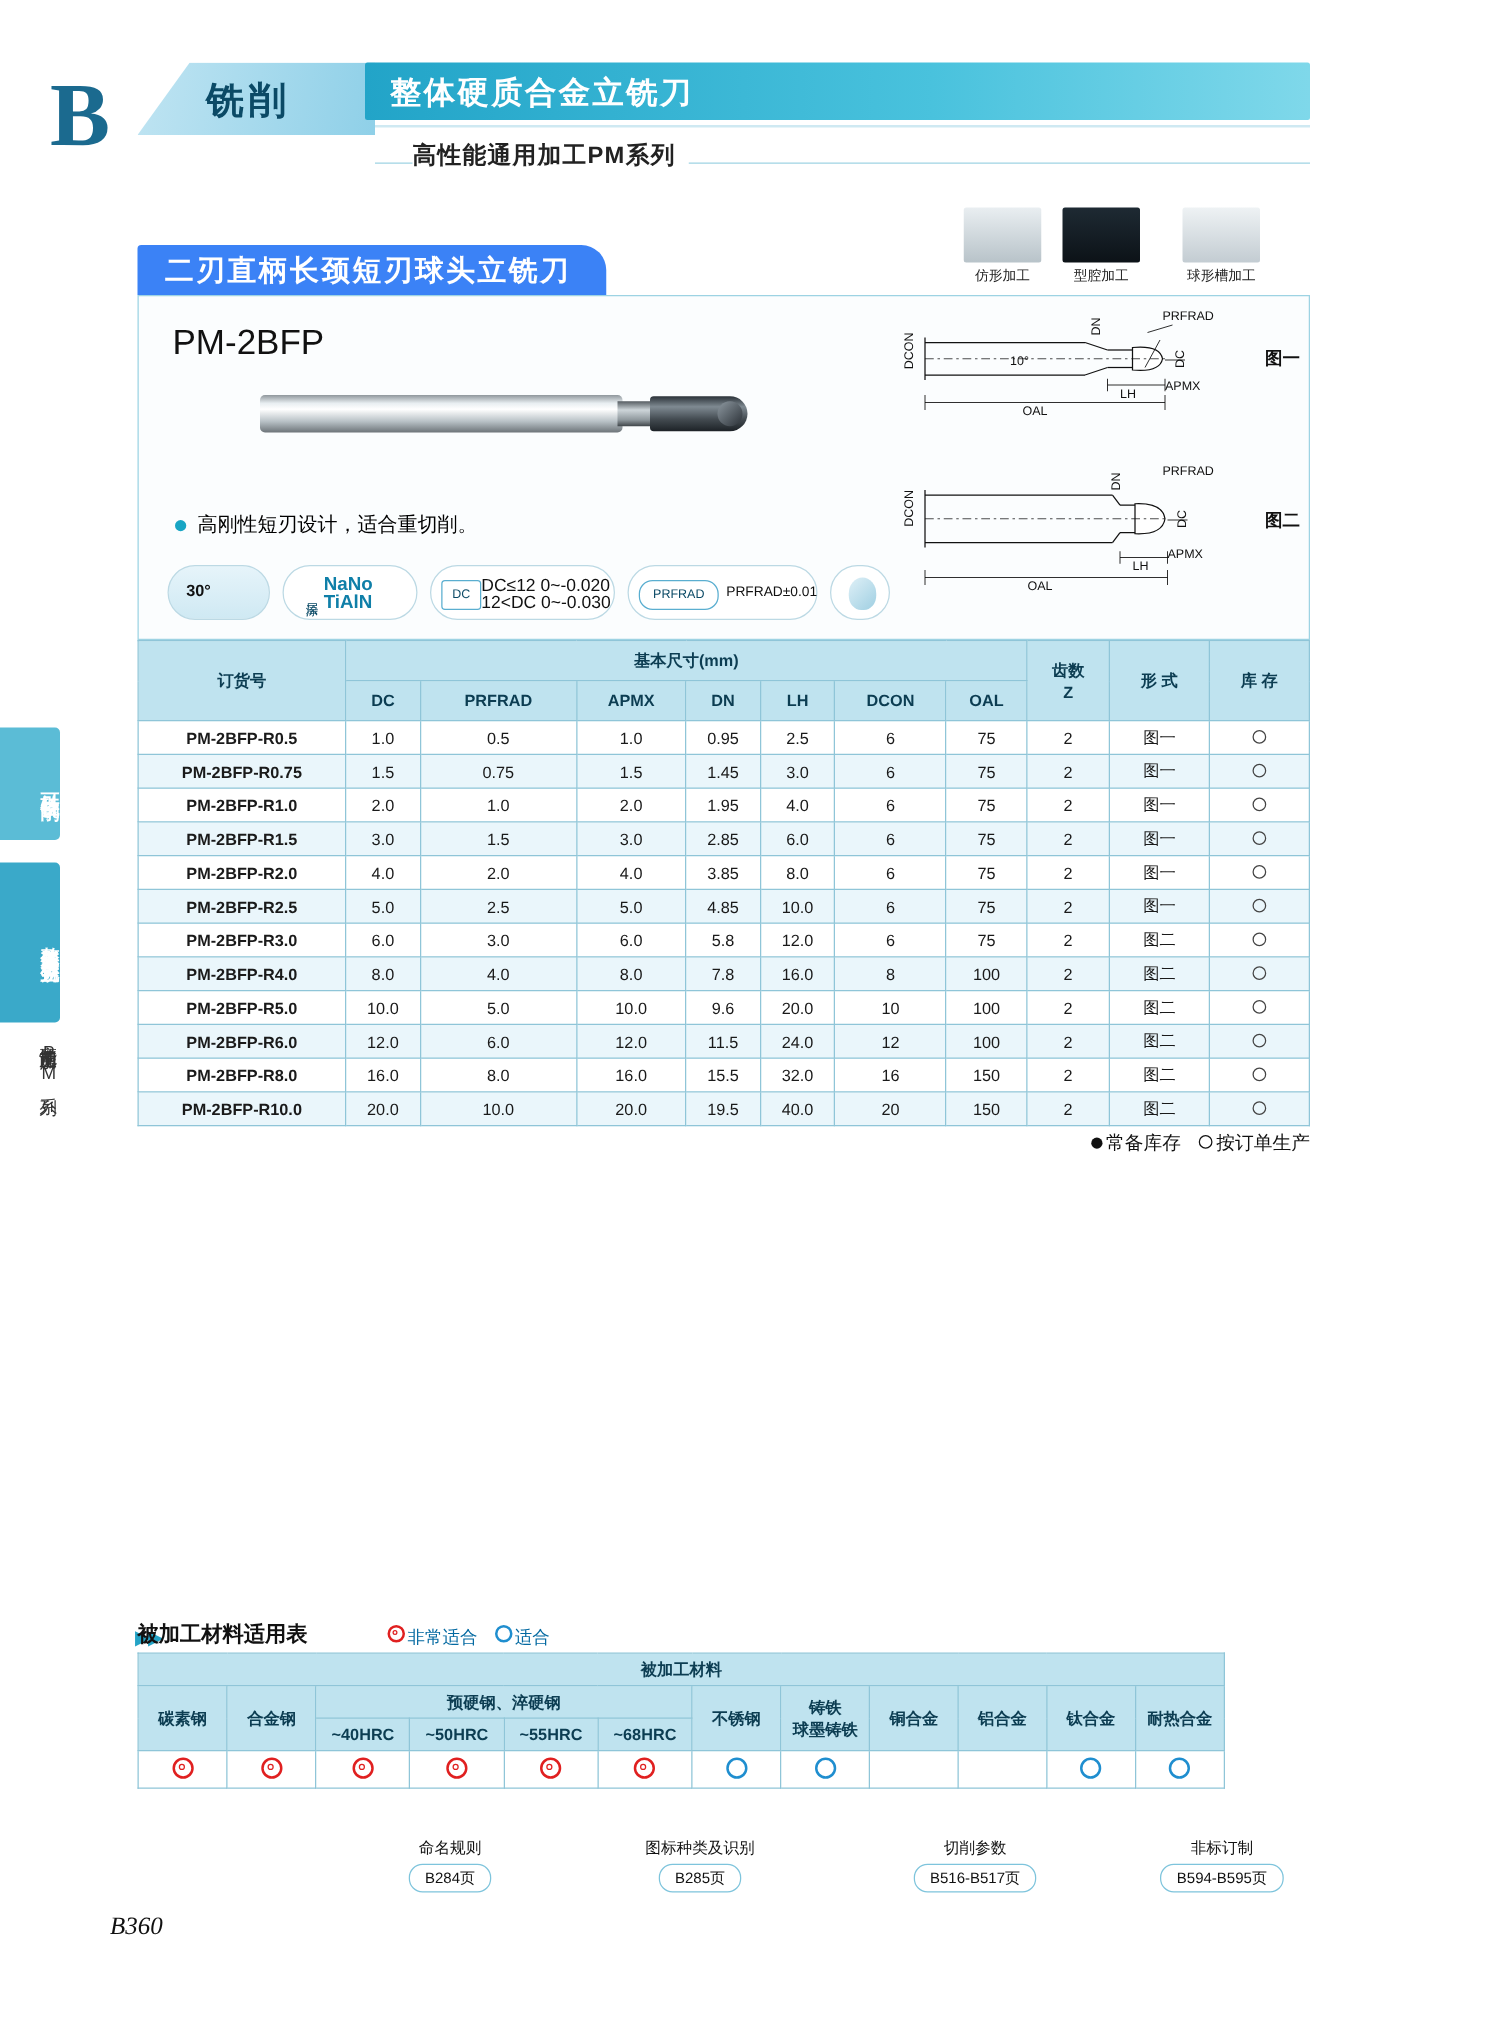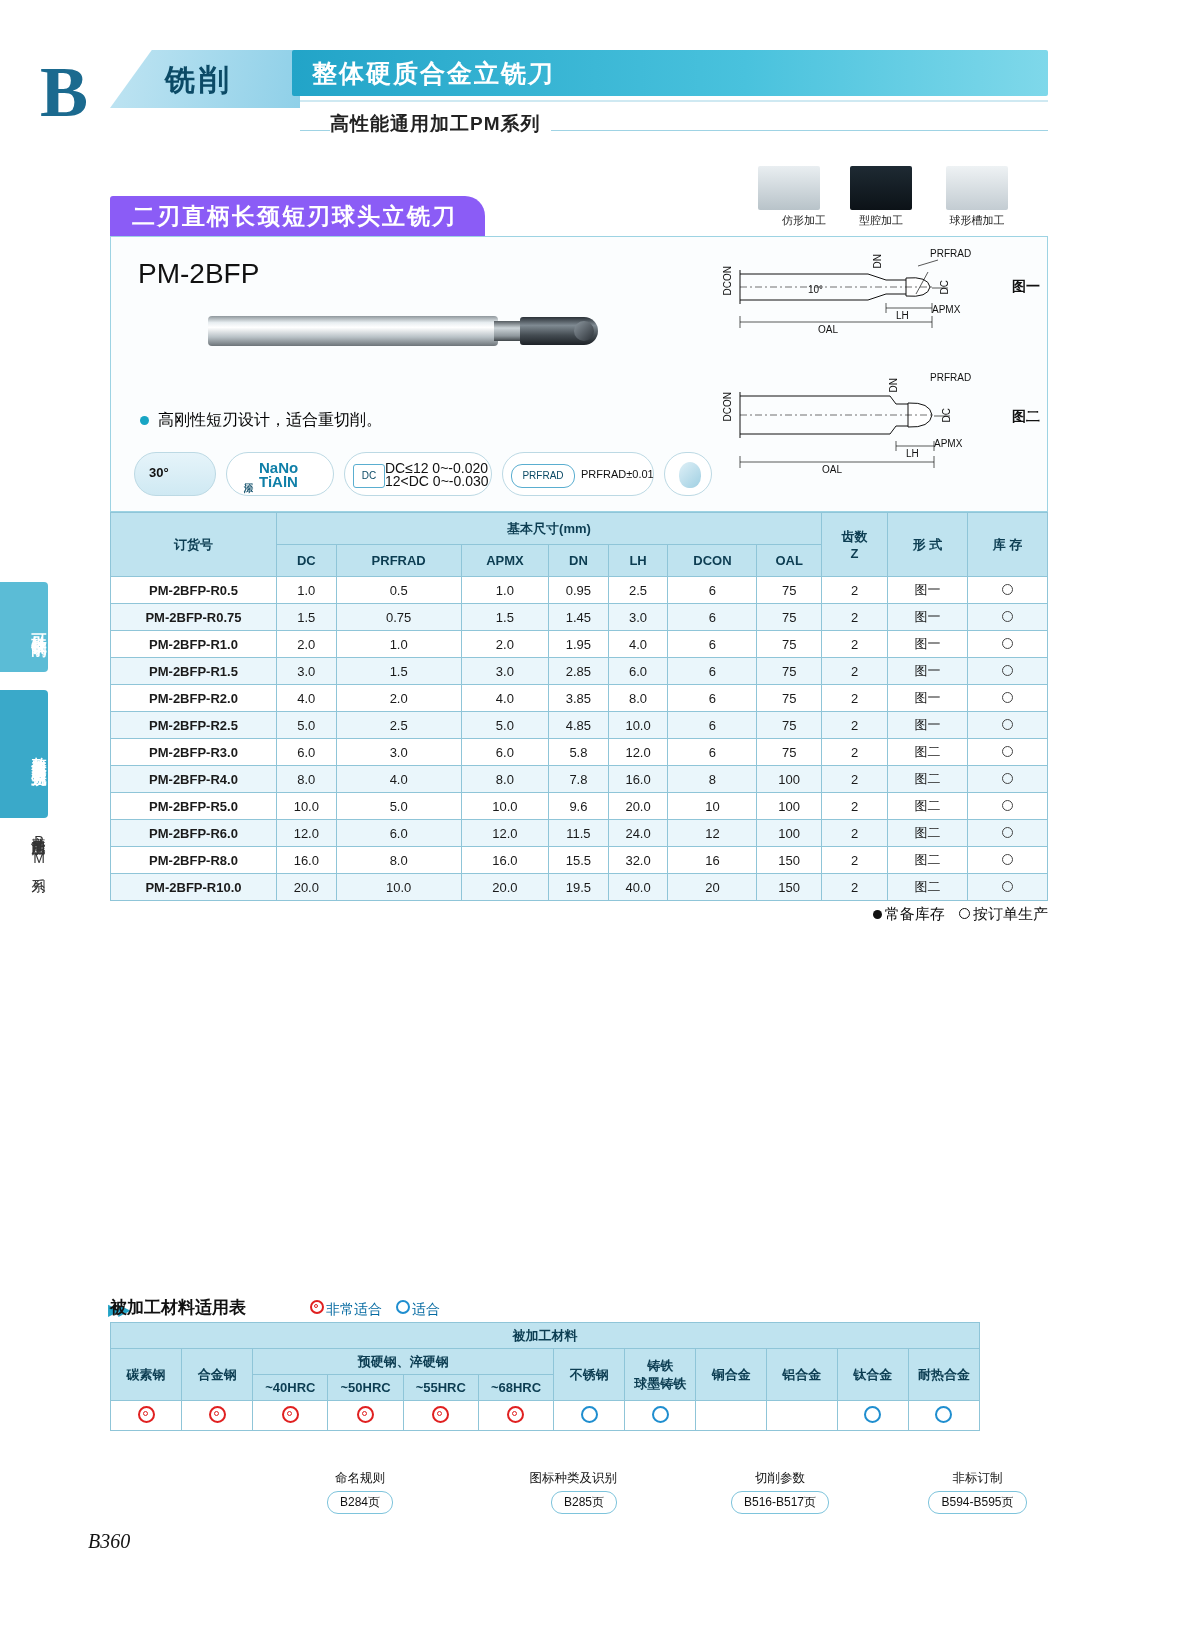--- a/index.html
+++ b/index.html
@@ -145,21 +145,21 @@
     height: 276px;
     border: 1px solid #9dd3e3;
     background: #fbfdfe;
     box-sizing: border-box;
   }
   .title-ribbon {
     position: absolute;
     left: 110px;
     top: 196px;
     height: 40px;
-    background: #8b5cf6;
+    background: #3b82f6;
     color: #fff;
     font-size: 23px;
     font-weight: bold;
     letter-spacing: 2px;
     padding: 0 28px 0 22px;
     line-height: 40px;
     border-radius: 3px 20px 0 0;
   }
   .model-name {
     position: absolute;
@@ -235,21 +235,21 @@
     width: 74px;
     text-align: center;
     font-size: 11px;
     color: #222;
   }
   .proc .thumb {
     width: 62px; height: 44px;
     margin: 0 auto 3px auto;
     border-radius: 2px;
   }
-  #proc-1 { left: 4px; text-align: right; }
+  #proc-1 { left: 17px; }
   #proc-1 .thumb { background: linear-gradient(180deg,#e9eef1,#b8c3c9); }
   #proc-2 { left: 96px; }
   #proc-2 .thumb { background: linear-gradient(180deg,#1e2a33,#0c1217); }
   #proc-3 { left: 192px; }
   #proc-3 .thumb { background: linear-gradient(180deg,#eef2f4,#c3ccd2); }
 
   
   .badges {
     position: absolute;
     left: 134px;
@@ -467,21 +467,21 @@
   .flink .cap { display:block; margin-bottom: 4px; }
   .flink .pill {
     display:inline-block;
     border:1px solid #7ec4dc;
     border-radius: 11px;
     padding: 2px 12px;
     background:#fff;
     font-size: 12px;
   }
   #flink-1 { left: 300px; top: 1470px; width: 120px; }
-  #flink-2 { left: 477px; top: 1470px; width: 140px; text-align: right; }
+  #flink-2 { left: 490px; top: 1470px; width: 140px; }
   #flink-3 { left: 700px; top: 1470px; width: 160px; }
   #flink-4 { left: 890px; top: 1470px; width: 175px; }
 
   .page-num {
     position: absolute;
     left: 88px;
     top: 1530px;
     font-size: 20px;
     font-style: italic;
     font-family: "Liberation Serif", serif;

